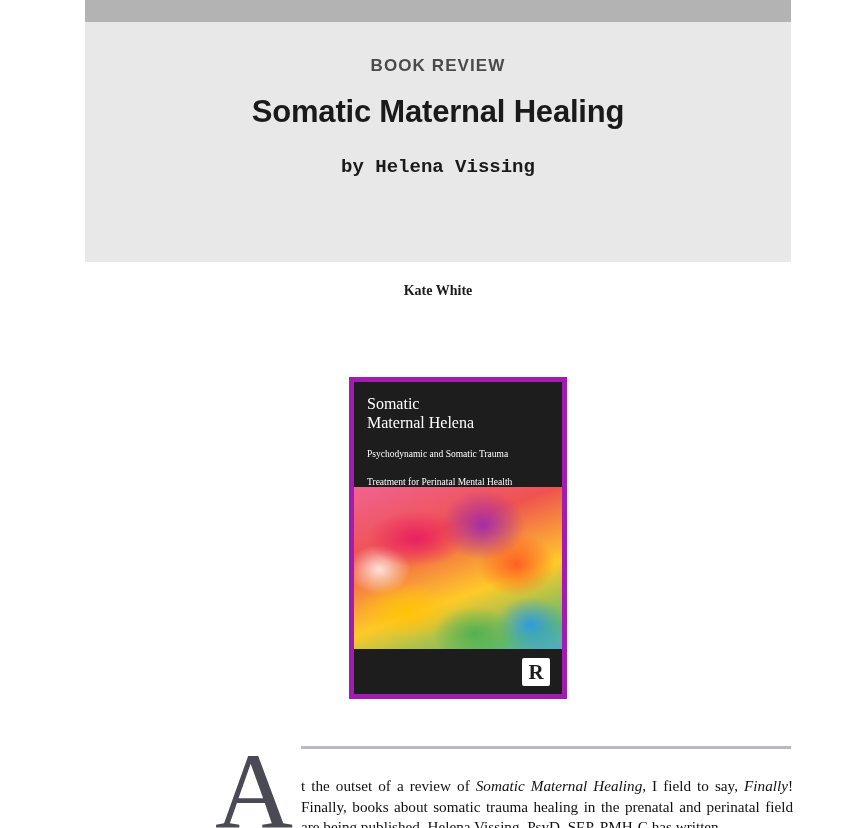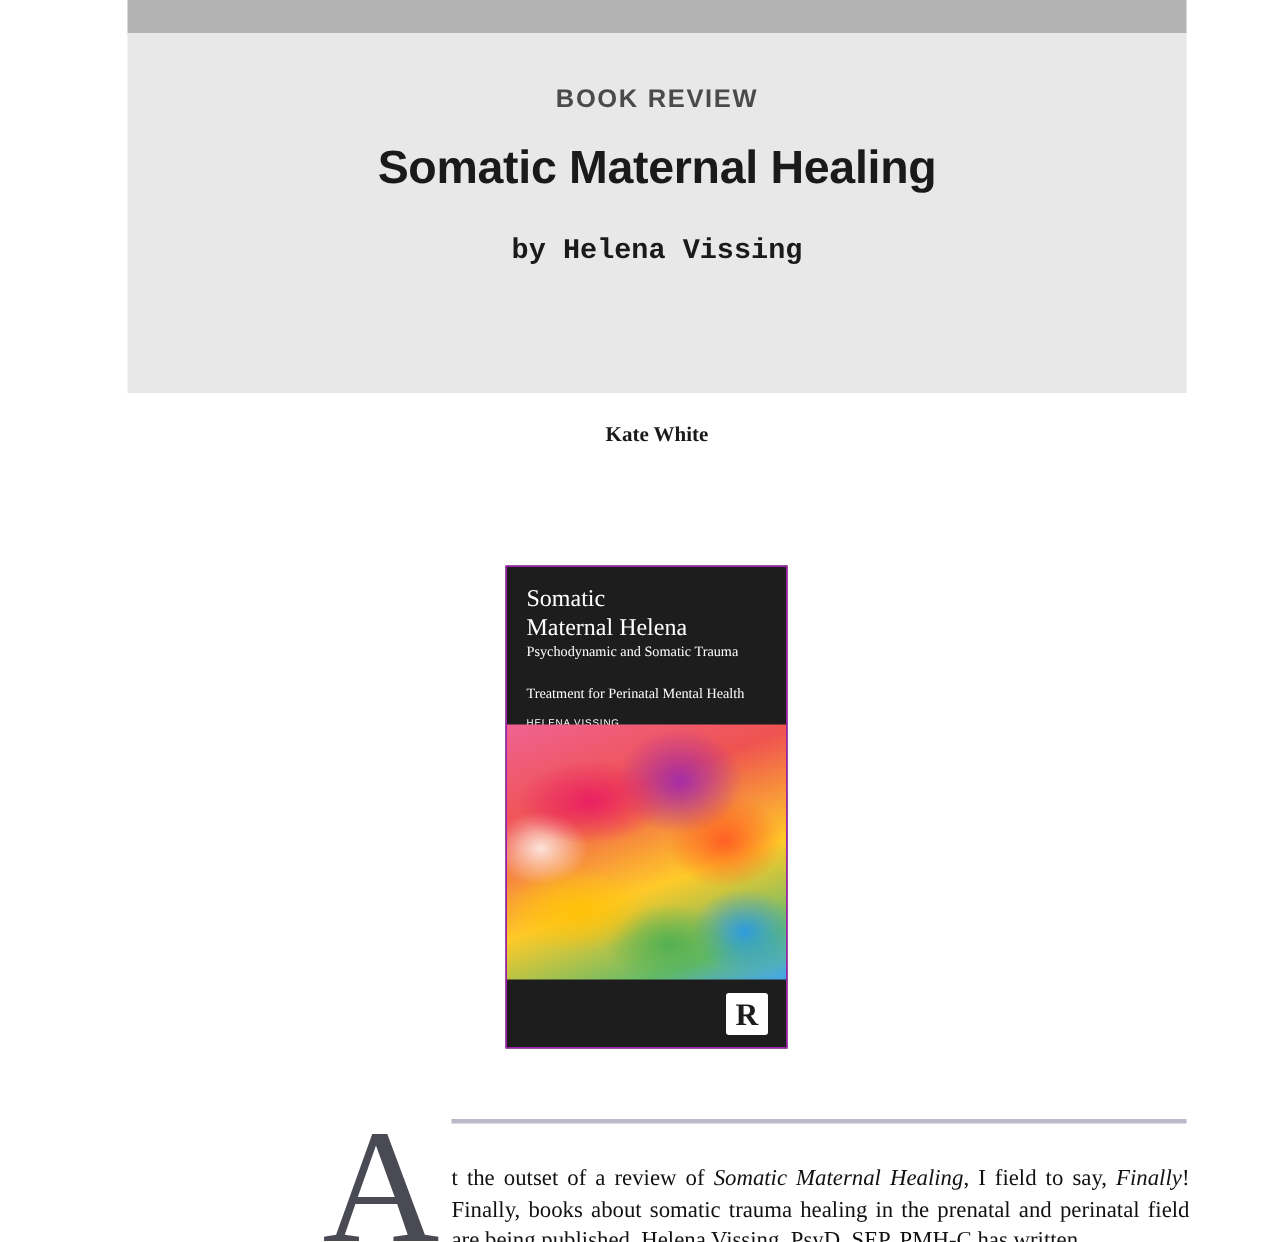--- a/index.html
+++ b/index.html
@@ -102,27 +102,27 @@
     text-align: center;
     font-family: "Liberation Serif", serif;
     font-weight: bold;
     font-size: 14px;
     color: #1a1a1a;
   }
 
   
   .cover {
     position: absolute;
-    left: 337px;
+    left: 349px;
     top: 377px;
-    width: 188px;
+    width: 218px;
     height: 322px;
     background: #1d1d1d;
     overflow: hidden;
-    border: 1px solid #a21caf;
+    border: 5px solid #a21caf;
     box-sizing: border-box;
   }
   .cover-top {
     position: absolute;
     left: 0; top: 0;
     width: 100%;
     height: 105px;
     background: #1d1d1d;
     box-sizing: border-box;
     padding: 12px 13px 0 13px;
@@ -132,21 +132,21 @@
     font-size: 16px;
     line-height: 19px;
     color: #ffffff;
     font-weight: normal;
   }
   .cover-sub {
     font-family: "Liberation Serif", serif;
     font-size: 9.5px;
     line-height: 12px;
     color: #ffffff;
-    margin-top: 1px;
+    margin-top: 16px;
   }
   .cover-author {
     font-family: "Liberation Sans", sans-serif;
     font-size: 6.5px;
     letter-spacing: 0.6px;
     color: #ffffff;
     margin-top: 10px;
   }
   .cover-art {
     position: absolute;

